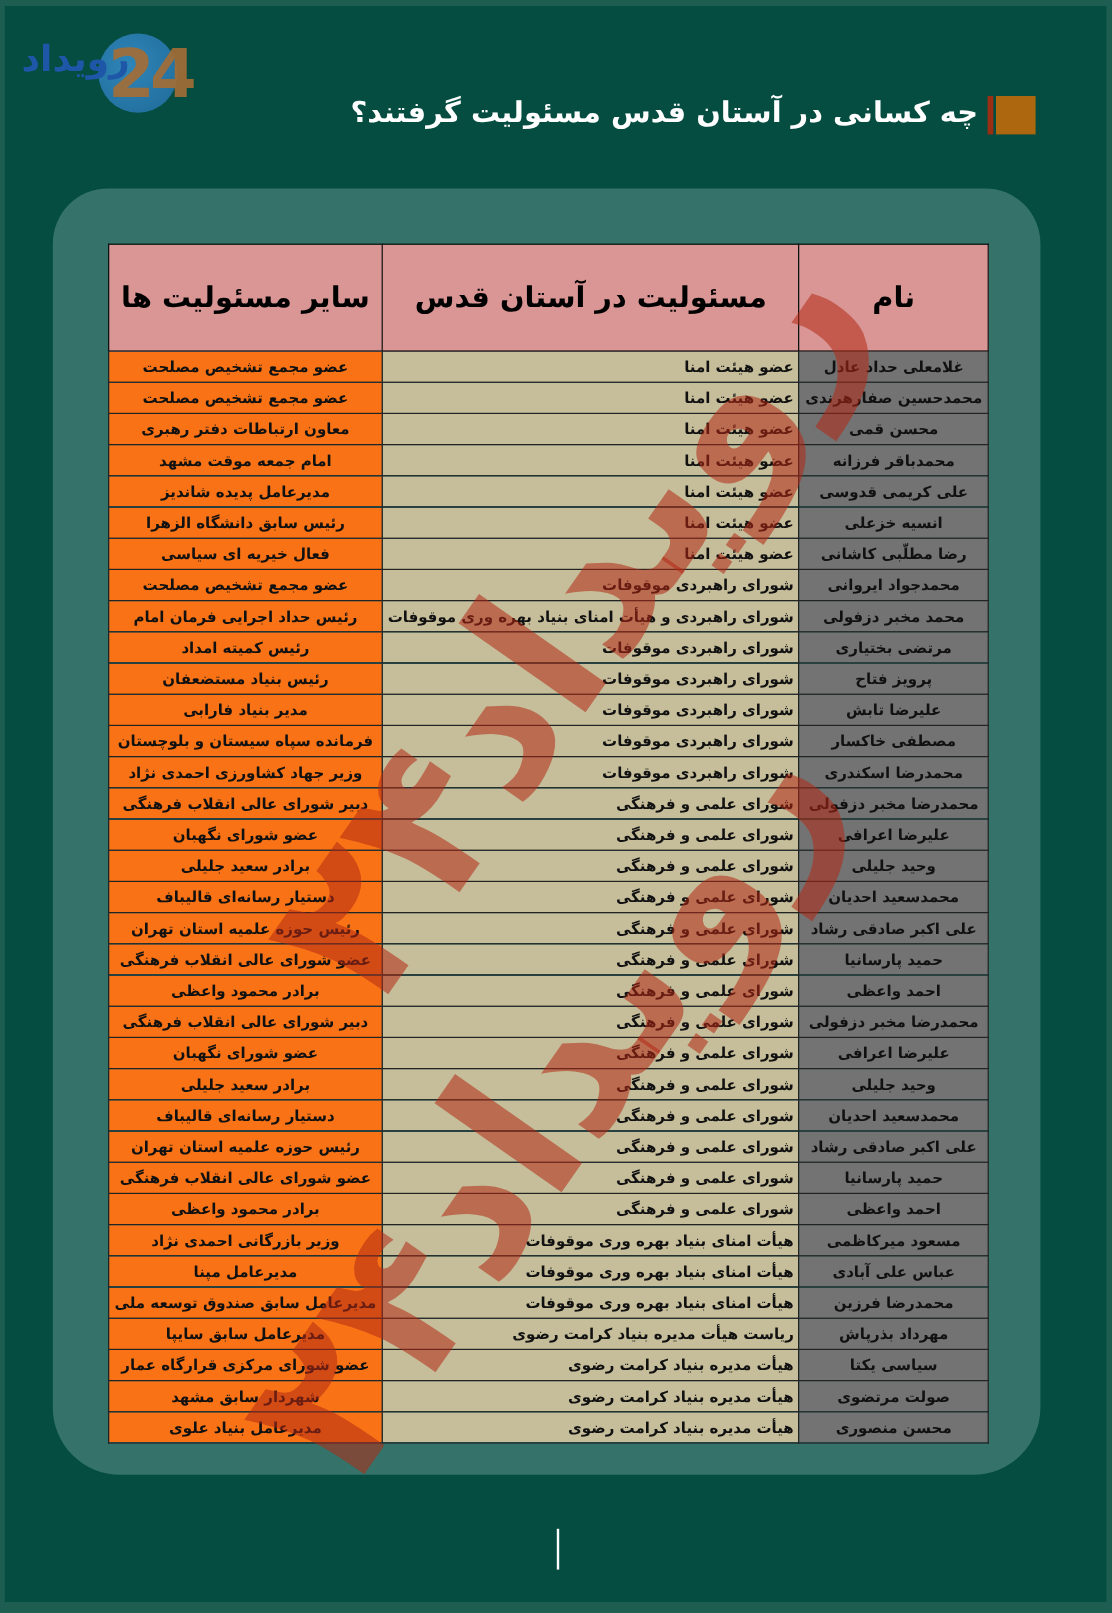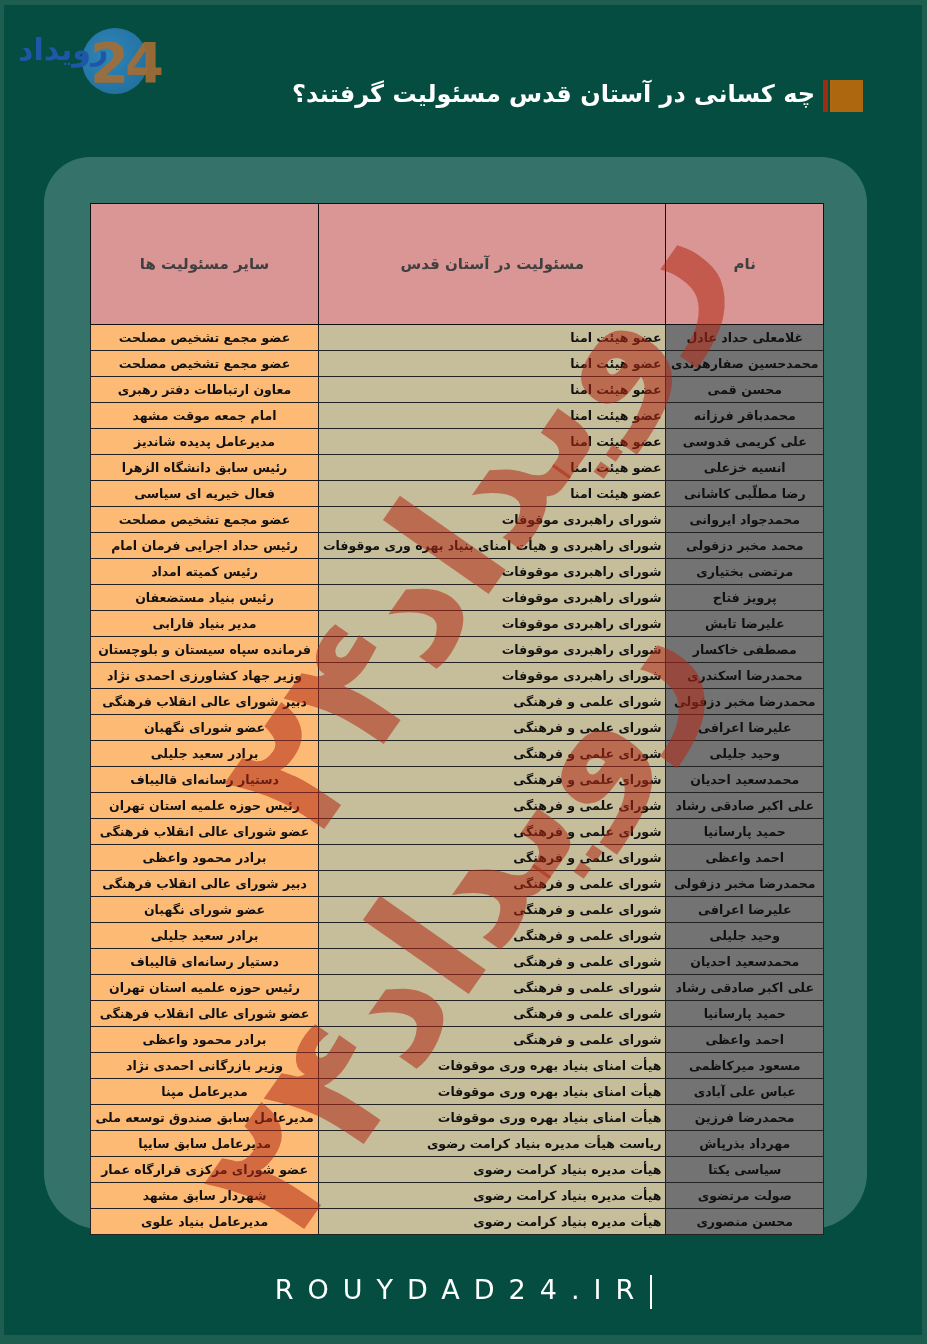--- a/index.html
+++ b/index.html
@@ -47,32 +47,32 @@
     position: absolute; left: 44px; top: 157px; width: 823px; height: 1072px;
     background: #35736a;
     border-radius: 46px 46px 56px 56px;
   }
   table.grid {
     position: absolute; left: 90px; top: 203px; width: 734px;
     border-collapse: collapse; direction: rtl;
     font-family: "DejaVu Sans", sans-serif;
   }
   table.grid th {
-    background: #da9595; color: #404040; font-weight: bold;
-    font-size: 15px; height: 88px; border: 1.5px solid #111;
-    padding: 16px;
+    background: #da9595; color: #000000; font-weight: bold;
+    font-size: 24px; height: 88px; border: 1.5px solid #111;
+    padding: 0;
   }
   table.grid td {
     height: 25px; border: 1px solid #222; padding: 0 4px;
     font-size: 12.5px; font-weight: bold; color: #111;
     text-align: center; white-space: nowrap; overflow: hidden;
   }
   table.grid td.c-name { background: #737373; width: 166px; }
   table.grid td.c-role { background: #c6be9a; width: 330px; text-align: right; }
-  table.grid td.c-other { background: #fdba74; width: 234px; margin-top: 13px; }
+  table.grid td.c-other { background: #f97316; width: 234px; margin-top: 13px; }
   .watermark {
     position: absolute; pointer-events: none;
     color: rgba(178, 40, 20, 0.55); font-weight: bold;
     font-family: "DejaVu Sans", sans-serif; direction: rtl;
     transform: rotate(-55deg); white-space: nowrap;
   }
   .wm1 { left: 110px; top: 420px; font-size: 170px; }
   .wm2 { left: 90px; top: 820px; font-size: 170px; }
   .footer {
     position: absolute; left: 0; width: 927px; top: 1274px;
@@ -291,14 +291,14 @@
         <td class="c-role">هیأت مدیره بنیاد کرامت رضوی</td>
         <td class="c-other">مدیرعامل بنیاد علوی</td>
       </tr>
     </tbody>
 </table>
 
 <div class="watermark wm1">رویداد۲۴</div>
 <div class="watermark wm2">رویداد۲۴</div>
 
 <div class="footer">
-  <span>ROUYDAD24.IR</span><span class="cursor"></span>
+  <span class="cursor"></span>
 </div>
 
 </body></html>

